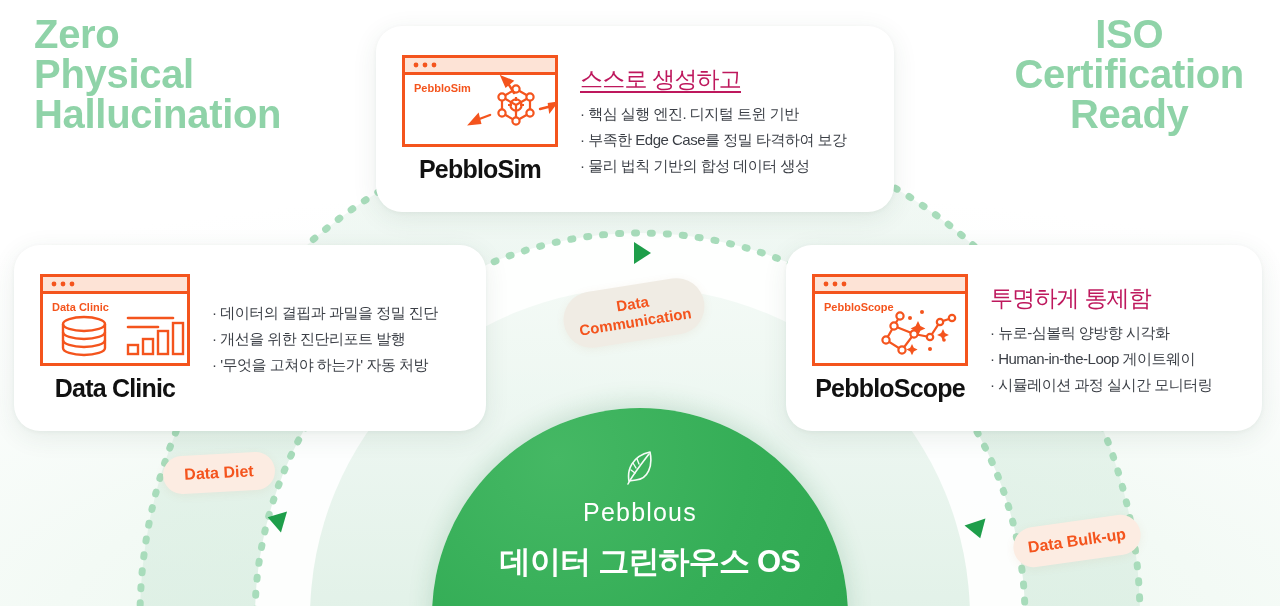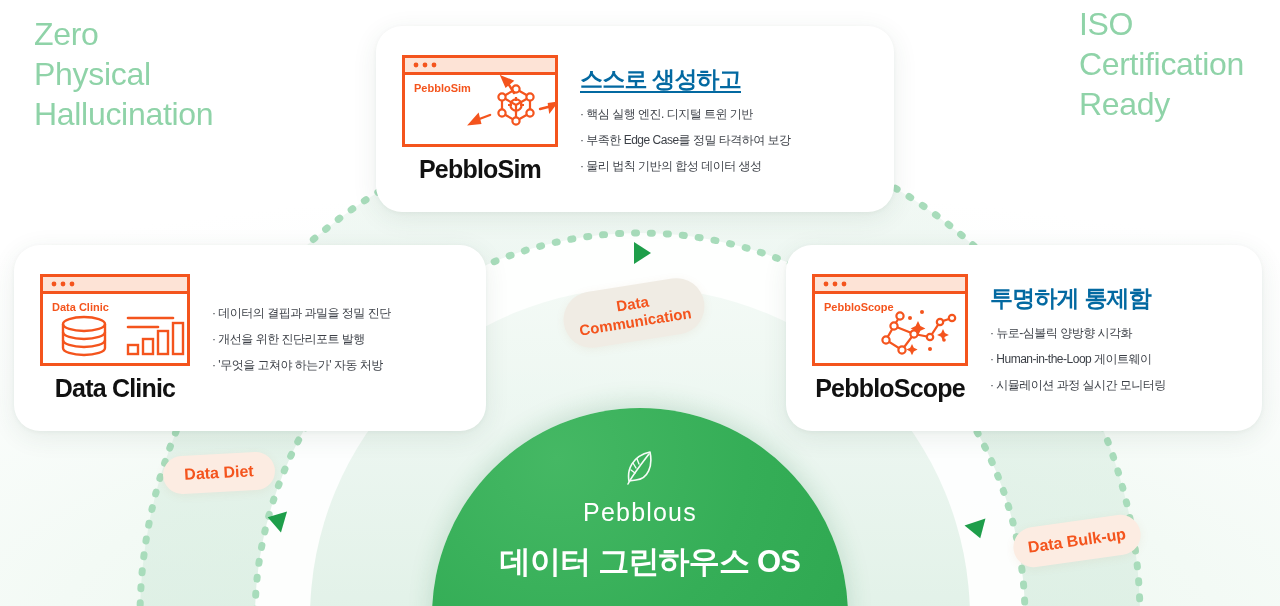--- a/index.html
+++ b/index.html
@@ -16,29 +16,29 @@
       radial-gradient(120% 90% at 50% 105%, #e9f6ec 0%, #f3faf5 38%, #fbfdfc 62%, #ffffff 82%);
     overflow: hidden;
   }
 
   
   #bg-arcs { position: absolute; inset: 0; width: 1280px; height: 606px; }
 
   
   .corner-head {
     position: absolute;
-    font-size: 32px;
+    font-size: 40px;
     line-height: 40px;
-    font-weight: 400;
+    font-weight: 700;
     color: #8fd3a8;
     letter-spacing: -0.3px;
     white-space: pre-line;
   }
   #head-left  { left: 34px; top: 14px; text-align: left; }
-  #head-right { right: 36px; top: 4px; text-align: left; margin-left: 40px; }
+  #head-right { right: 36px; top: 14px; text-align: center; margin-left: 40px; }
 
   
   .card {
     position: absolute;
     background: #ffffff;
     border-radius: 26px;
     box-shadow: 0 6px 26px rgba(40, 80, 55, 0.09), 0 1px 4px rgba(40,80,55,0.05);
     display: flex;
     align-items: center;
     padding: 22px 26px;
@@ -58,30 +58,30 @@
     font-weight: 700;
     color: #111111;
     letter-spacing: -0.8px;
     white-space: nowrap;
   }
 
   .card-body { display: flex; flex-direction: column; gap: 9px; padding-top: 2px; }
 
   .card-title {
     font-size: 23px;
-    font-weight: 700;
-    color: #0369a1;
+    font-weight: 400;
+    color: #be185d;
     letter-spacing: -0.8px;
     white-space: nowrap;
   }
   .card-title.underlined { text-decoration: underline; text-underline-offset: 4px; text-decoration-thickness: 2px; }
 
   .bullets { display: flex; flex-direction: column; gap: 6px; }
   .bullet {
-    font-size: 12px;
+    font-size: 15px;
     color: #3b3f46;
     letter-spacing: -0.5px;
     white-space: nowrap;
     line-height: 20px;
   }
   .bullet::before { content: "· "; color: #3b3f46; }
 
   
   #center-dome {
     position: absolute;

